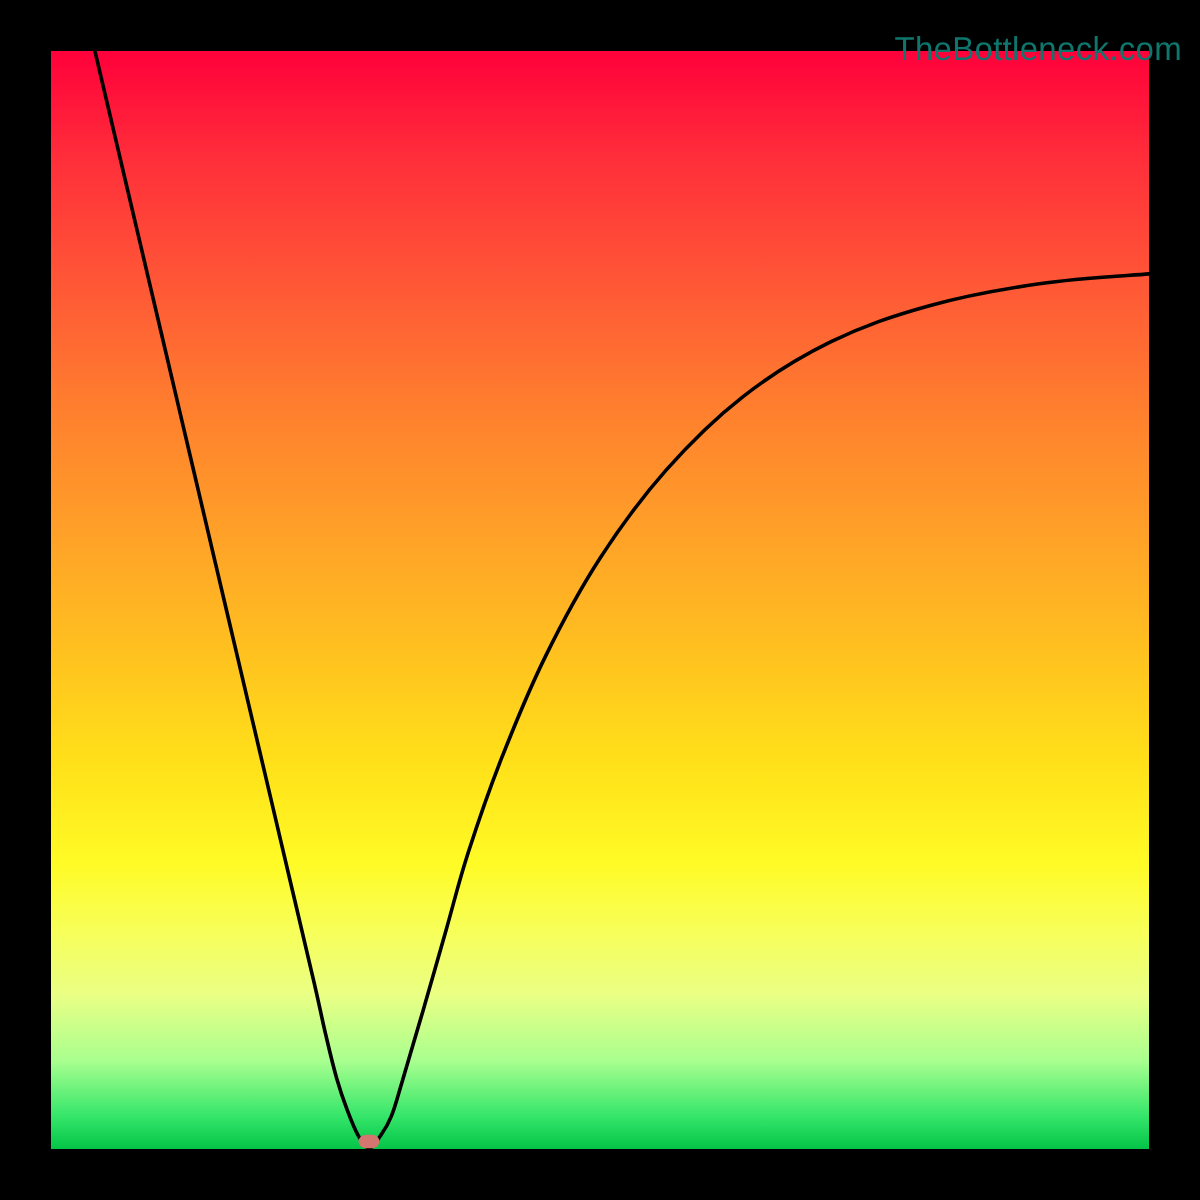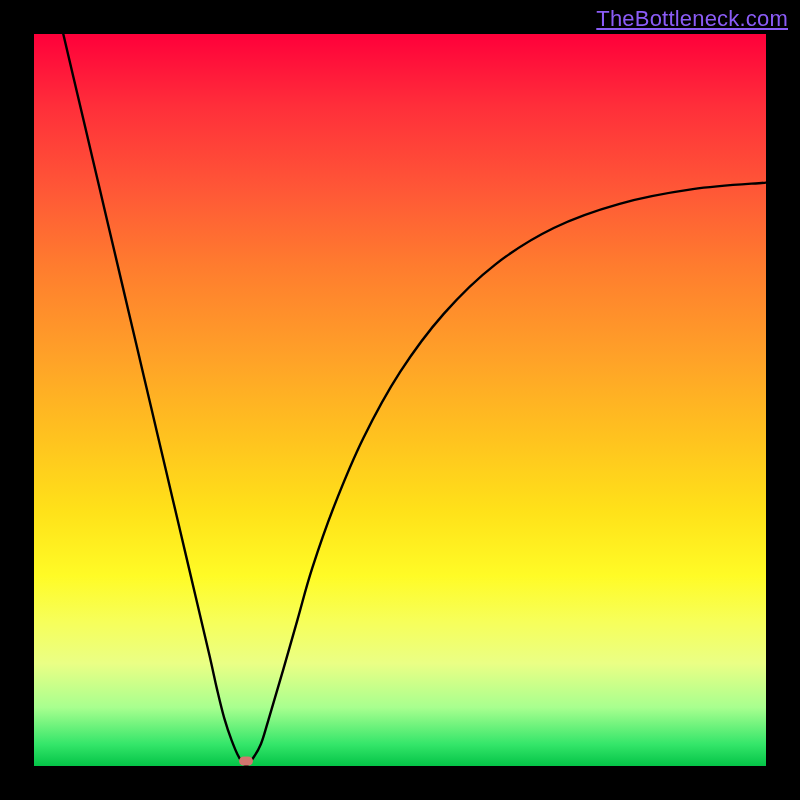--- a/index.html
+++ b/index.html
@@ -34,28 +34,27 @@
       #fffb26 74%,
       #f7ff58 80%,
       #eaff85 86%,
       #a8ff8f 92%,
       #35e66a 97%,
       #04c447 100%
     );
   }
   .watermark {
     position: absolute;
-    top: 6px;
+    top: 20px;
     right: 12px;
-    color: #8b5cf6;
+    color: #0f766e;
     font-size: 22px;
     font-weight: 500;
     letter-spacing: 0.2px;
     user-select: none;
-    text-decoration: underline;
   }
   .curve-svg {
     position: absolute;
     left: 0;
     top: 0;
     width: 732px;
     height: 732px;
   }
   .curve-path {
     fill: none;

